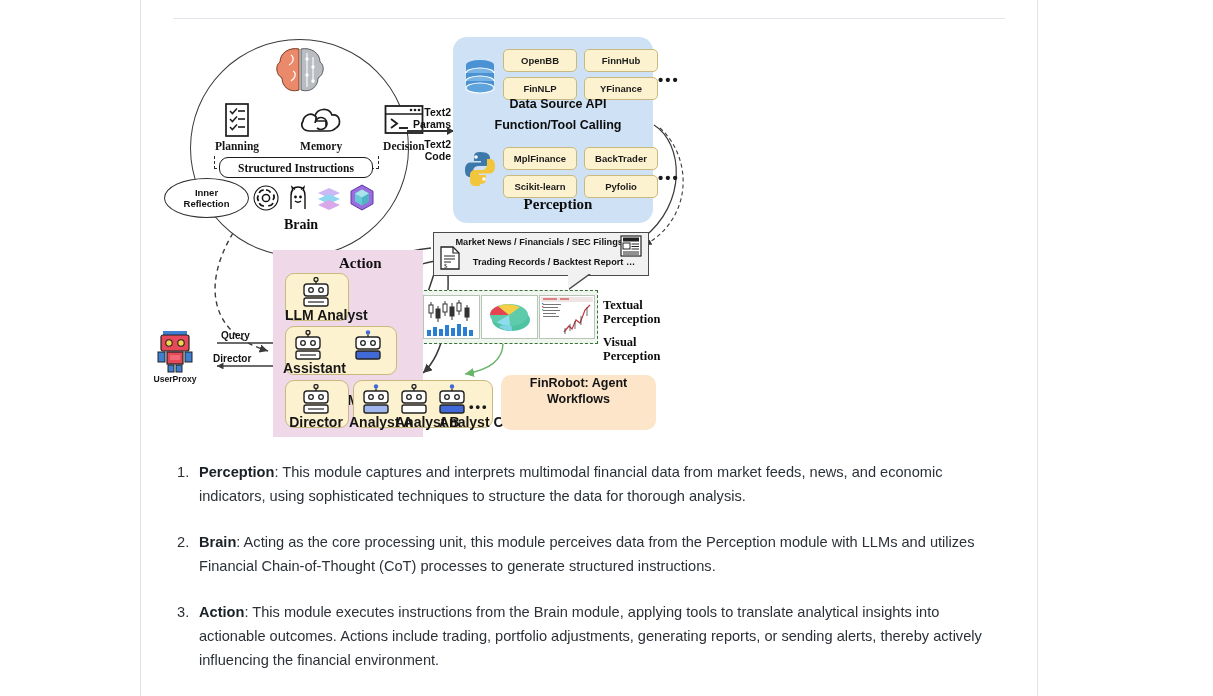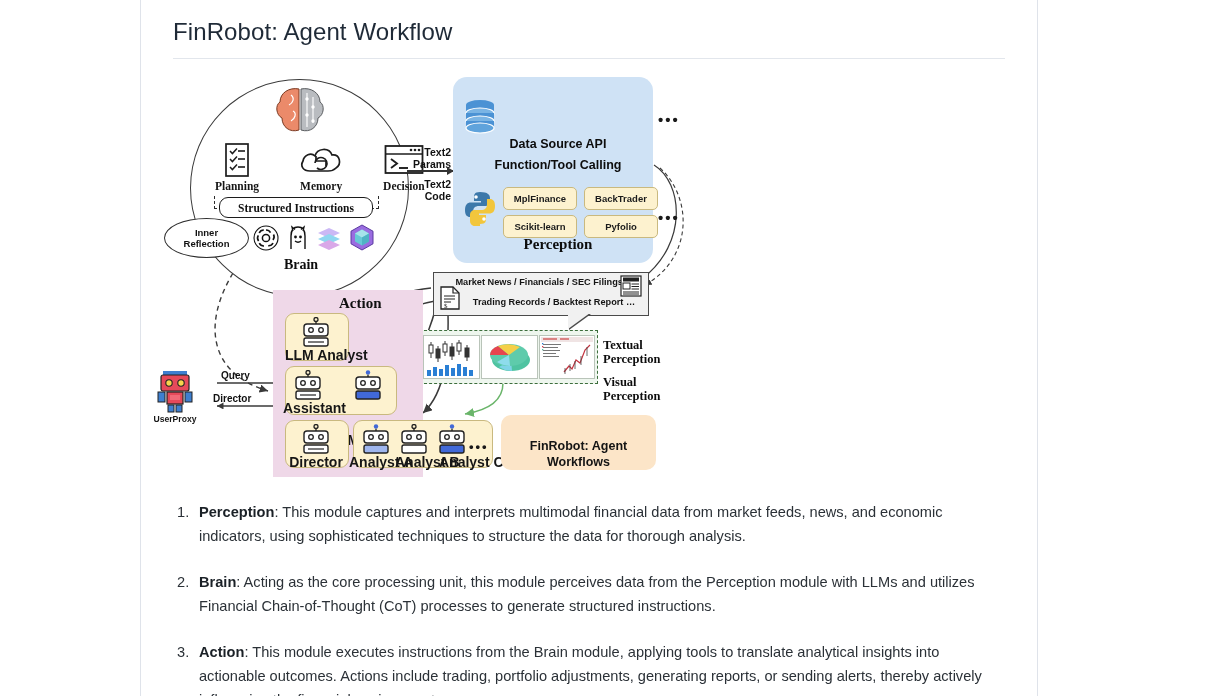--- a/index.html
+++ b/index.html
@@ -76,21 +76,21 @@
   .action{position:absolute;left:100px;top:217px;width:150px;height:187px;background:#efd8e8;}
   .action-word{position:absolute;left:166px;top:222px;font-family:"Liberation Serif",serif;font-weight:700;font-size:15px;color:#101010;}
   .abox{position:absolute;background:#fdf2cf;border:1.3px solid #c9b97f;border-radius:9px;}
   .ab1{left:112px;top:240px;width:62px;height:46px;}
   .ab2{left:112px;top:293px;width:110px;height:47px;}
   .ab3{left:112px;top:347px;width:62px;height:46px;}
   .ab4{left:180px;top:347px;width:138px;height:46px;}
   .rbt{position:absolute;width:34px;height:30px;}
   .rlbl{position:absolute;font-family:"Liberation Sans",sans-serif;font-weight:700;font-size:14px;color:#161616;text-align:center;white-space:nowrap;}
 
-  .fr-box{position:absolute;left:328px;top:342px;width:155px;height:55px;background:#fce5c8;border-radius:10px;display:flex;align-items:flex-end;justify-content:center;text-align:center;font-family:"Liberation Sans",sans-serif;font-weight:700;font-size:12.5px;line-height:16px;color:#141414;}
+  .fr-box{position:absolute;left:328px;top:342px;width:155px;height:55px;background:#fce5c8;border-radius:10px;display:flex;align-items:flex-start;justify-content:center;text-align:center;font-family:"Liberation Sans",sans-serif;font-weight:700;font-size:12.5px;line-height:16px;color:#141414;}
 
   
   .up-ico{position:absolute;left:-18px;top:294px;width:40px;height:46px;}
   .up-lbl{position:absolute;left:-26px;top:341px;width:56px;text-align:center;font-family:"Liberation Sans",sans-serif;font-weight:700;font-size:8.6px;color:#161616;}
   .qr{position:absolute;font-family:"Liberation Sans",sans-serif;font-weight:700;font-size:10px;color:#111;}
   .qr-q{left:48px;top:297px;}
   .qr-r{left:40px;top:320px;}
 
   
   .list{margin:22px 0 0 0;padding:0 4px 0 26px;list-style:none;counter-reset:li;}
@@ -100,21 +100,20 @@
 </style>
 </head>
 <body>
 
 <div class="page-wrap">
   <div class="rail rail-left"></div>
   <div class="rail rail-right"></div>
 
   <div class="content">
 
-    <h1 class="page-title">FinRobot: Agent Workflow</h1>
     <div class="title-rule"></div>
 
     <div class="figure">
 
       <svg class="fig-layer" width="832" height="405">
         <defs>
           <marker id="ah" markerWidth="8" markerHeight="8" refX="6" refY="3" orient="auto">
             <path d="M0,0 L6,3 L0,6 z" fill="#3a3a3a"></path>
           </marker>
           <marker id="ahg" markerWidth="8" markerHeight="8" refX="6" refY="3" orient="auto">
@@ -260,20 +259,26 @@
       <svg class="ds-icon" viewBox="0 0 34 36">
         <ellipse cx="17" cy="6" rx="14" ry="5" fill="#4b92d4"></ellipse>
         <rect x="3" y="6" width="28" height="8" fill="#4b92d4"></rect>
         <ellipse cx="17" cy="14" rx="14" ry="5" fill="#7ab4e4" stroke="#fff" stroke-width="1.2"></ellipse>
         <rect x="3" y="14" width="28" height="8" fill="#4b92d4"></rect>
         <ellipse cx="17" cy="22" rx="14" ry="5" fill="#7ab4e4" stroke="#fff" stroke-width="1.2"></ellipse>
         <rect x="3" y="22" width="28" height="7" fill="#4b92d4"></rect>
         <ellipse cx="17" cy="29" rx="14" ry="5" fill="#5fa3dc" stroke="#fff" stroke-width="1.2"></ellipse>
       </svg>
 
+      <div class="chipgrid g1">
+        <div class="chip">OpenBB</div>
+        <div class="chip">FinnHub</div>
+        <div class="chip">FinNLP</div>
+        <div class="chip">YFinance</div>
+      </div>
       <div class="ellip e1">•••</div>
       <div class="panel-cap cap-ds">Data Source API</div>
 
       <div class="panel-cap cap-fn">Function/Tool Calling</div>
       <svg class="py-icon" viewBox="0 0 34 36">
         <path d="M17,2 C11,2 11,5 11,8 v3 h7 v1.5 H8 C4,12.5 2,15 2,20 c0,5 2,7 5,7 h3 v-5 c0,-4 2,-6 6,-6 h6 c3,0 5,-2 5,-5 V8 c0,-3 -2,-6 -10,-6 z" fill="#3c78aa"></path>
         <circle cx="13" cy="7" r="1.8" fill="#fff"></circle>
         <path d="M17,34 c6,0 6,-3 6,-6 v-3 h-7 v-1.5 h10 c4,0 6,-2.5 6,-7.5 c0,-5 -2,-7 -5,-7 h-3 v5 c0,4 -2,6 -6,6 h-6 c-3,0 -5,2 -5,5 v6 c0,3 2,6 10,6 z" fill="#f2c63c"></path>
         <circle cx="21" cy="29" r="1.8" fill="#fff"></circle>
       </svg>

